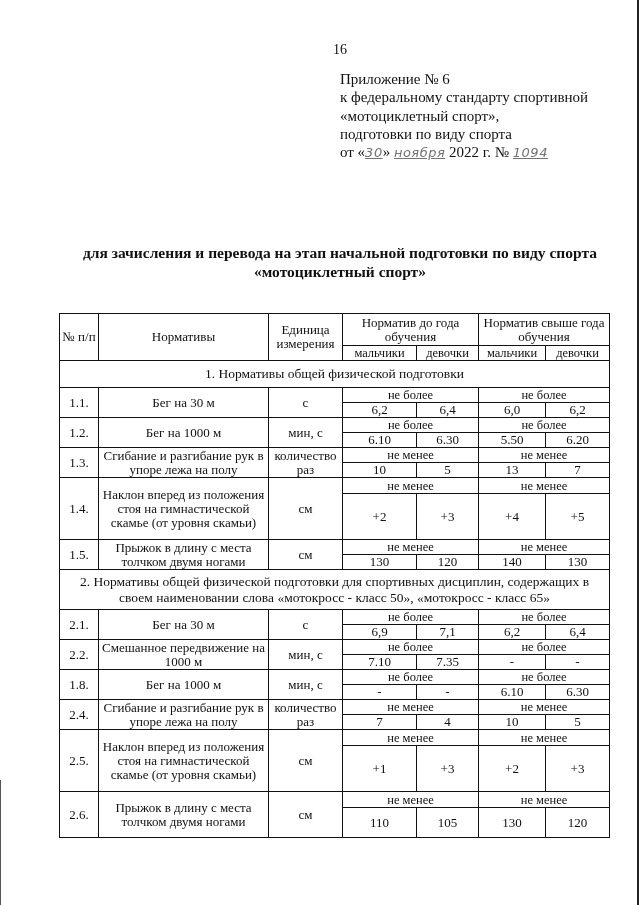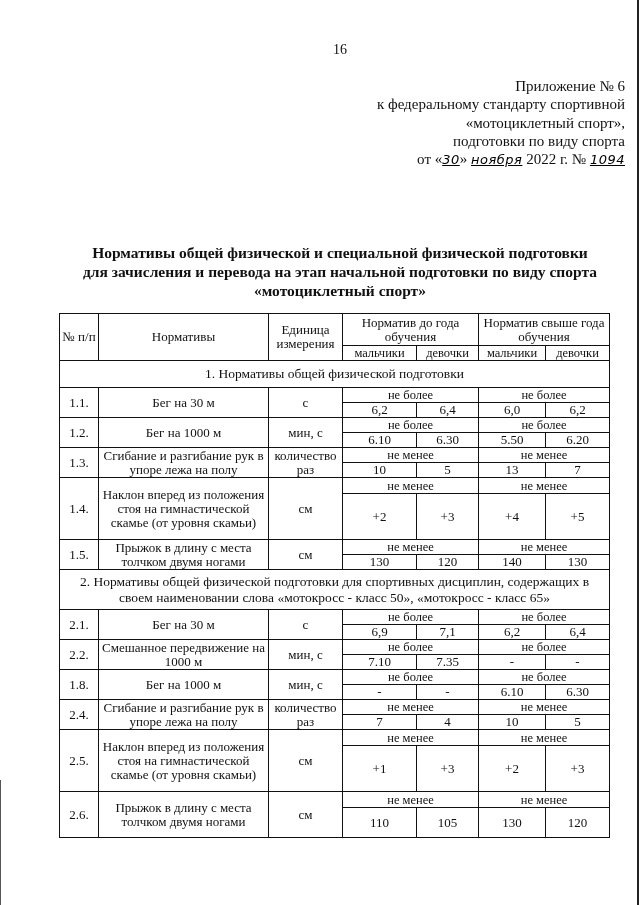--- a/index.html
+++ b/index.html
@@ -1,25 +1,25 @@
 <!DOCTYPE html>
 <html><head>
 <meta charset="utf-8">
 <style>
   html, body { margin: 0; padding: 0; background: #ffffff; }
   body { width: 640px; height: 905px; position: relative; overflow: hidden;
          font-family: "Liberation Serif", "DejaVu Serif", serif; color: #111; }
   .page-border-right { position: absolute; left: 637px; top: 0; width: 2px; height: 905px; background: #222; }
   .page-border-left { position: absolute; left: 0; top: 780px; width: 1px; height: 125px; background: #555; }
   .page-number { position: absolute; left: 333px; top: 42px; font-size: 14px; text-align: center; }
-  .appendix { position: absolute; left: 340px; top: 77px; width: 285px; text-align: right;
+  .appendix { position: absolute; left: 340px; top: 70px; width: 285px; text-align: left;
               font-size: 15px; line-height: 18.3px; }
   .appendix div { white-space: nowrap; }
   .handwritten { font-family: "DejaVu Sans", sans-serif; font-style: italic; font-size: 13px;
-                 text-decoration: underline; letter-spacing: 0.5px; color: #000000; }
+                 text-decoration: underline; letter-spacing: 0.5px; color: #737373; }
   .title { position: absolute; left: 60px; top: 243px; width: 560px; text-align: center;
            font-weight: bold; font-size: 15.5px; line-height: 19px; }
   table.norms { position: absolute; left: 59px; top: 313px; border-collapse: collapse;
                 font-size: 13px; line-height: 14px; table-layout: fixed; }
   table.norms td, table.norms th { border: 1px solid #111; text-align: center; vertical-align: middle;
                 padding: 0 2px; font-weight: normal; }
   table.norms .q { font-size: 12.5px; }
   .section td { font-size: 13.5px; line-height: 16px; margin-top: 16px; }
 </style>
 </head>
@@ -37,21 +37,20 @@
   <div>подготовки по виду спорта</div>
   <div>
     <span>от «</span><span class="handwritten">30</span><span>»</span>
     <span class="handwritten">ноября</span>
     <span>2022 г. №</span>
     <span class="handwritten">1094</span>
   </div>
 </div>
 
 <div class="title">
-  <div>Нормативы общей физической и специальной физической подготовки</div>
   <div>для зачисления и перевода на этап начальной подготовки по виду спорта</div>
   <div>«мотоциклетный спорт»</div>
 </div>
 
 <table class="norms">
   <colgroup>
     <col style="width:39px">
       <col style="width:170px">
       <col style="width:74px">
     <col style="width:74px">

